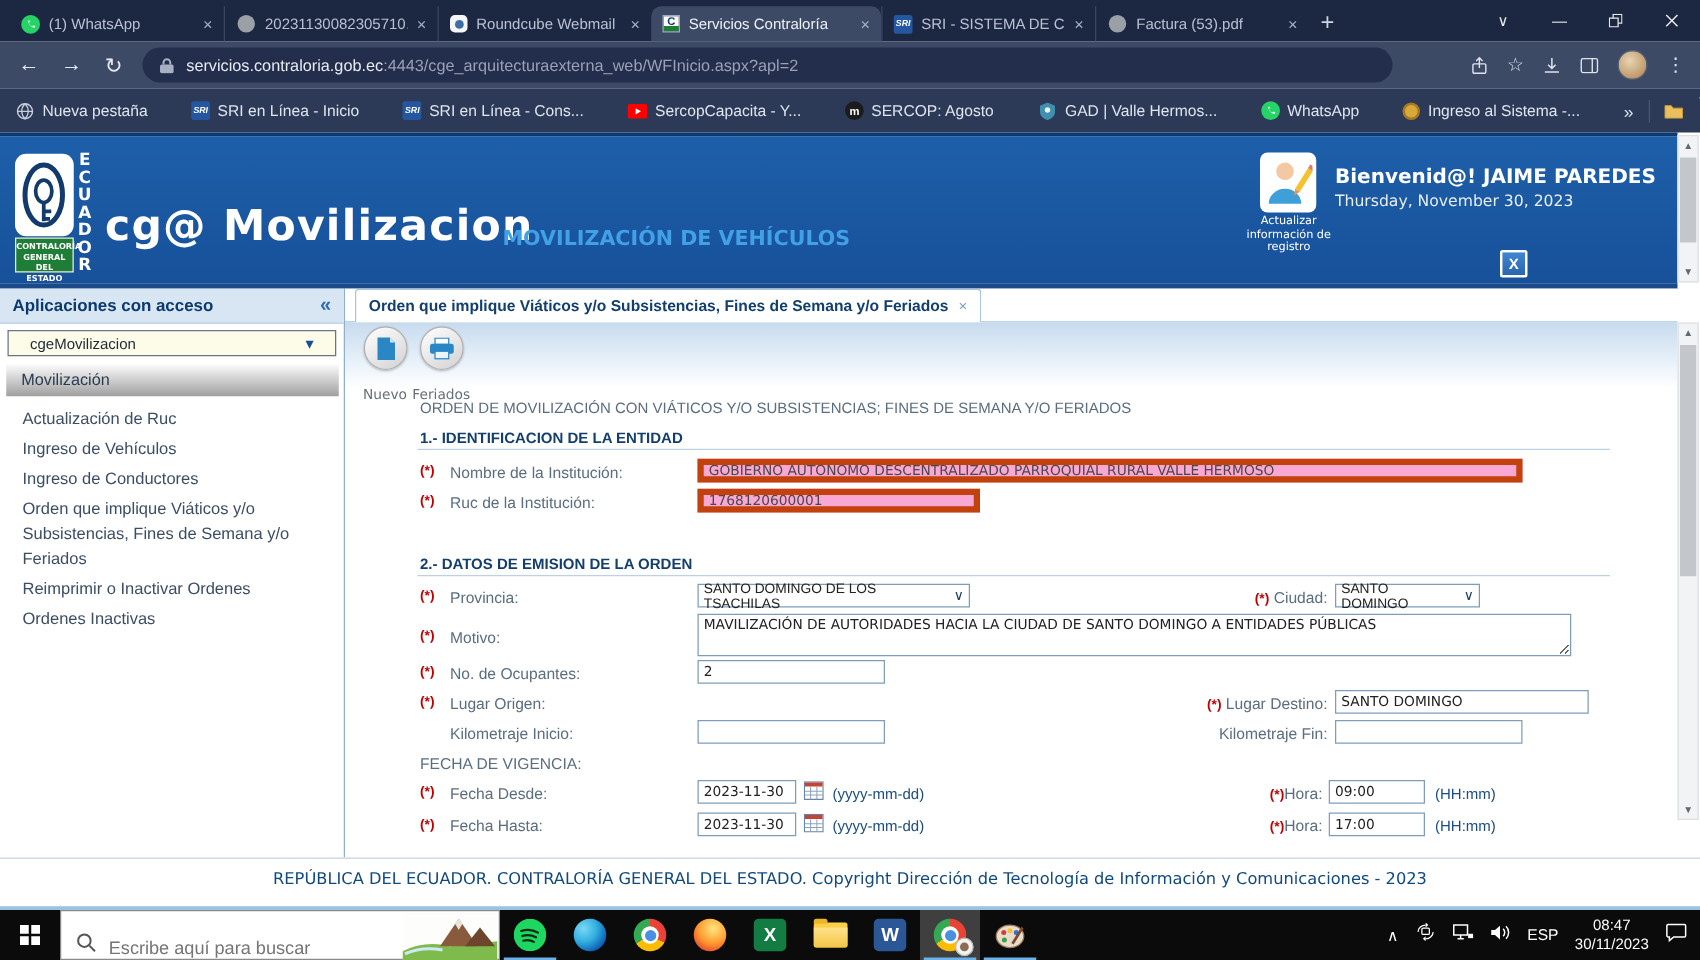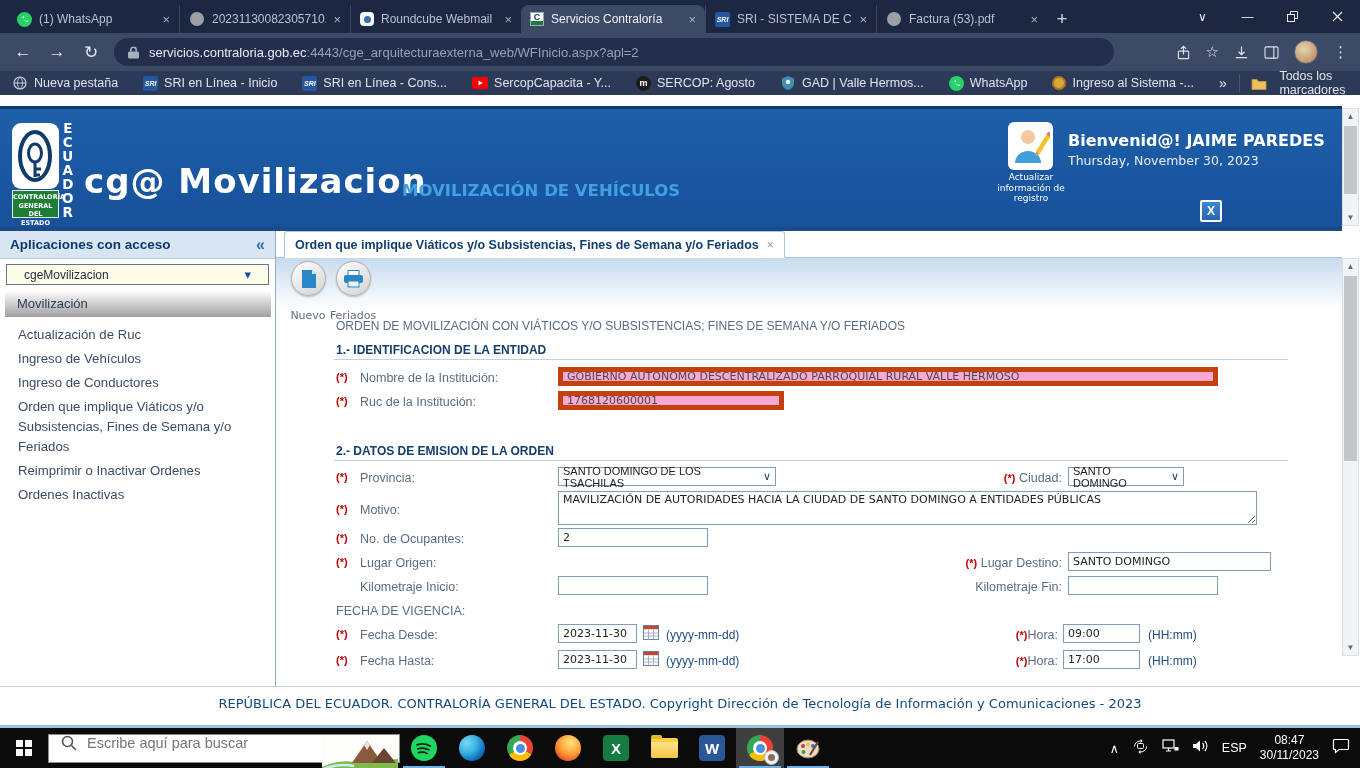--- a/index.html
+++ b/index.html
@@ -22,21 +22,21 @@
   .navbtn{width:34px;height:30px;display:flex;align-items:center;justify-content:center;color:#e4e8f0;font-size:17px}
   .urlpill{margin-left:6px;width:1000px;height:28px;border-radius:14px;background:#232e4c;display:flex;align-items:center;color:#e8ebf2;font-size:13px}
   .urlpill .lock{margin:0 10px 0 14px;display:flex}
   .url-host{color:#e8ebf2}
   .url-path{color:#98a1b6}
   .tb-right{margin-left:auto;display:flex;align-items:center;gap:15px;padding-right:12px}
   .tbi{display:flex;align-items:center;justify-content:center;color:#dfe3ec;font-size:15px}
   .avatar-chip{width:24px;height:24px;border-radius:50%;background:radial-gradient(circle at 40% 35%,#e7d4b4,#c09a6a 70%,#8a6a44);border:1px solid #55607a}
 
   
-  .bmbar{position:absolute;left:0;top:71px;width:1360px;height:24px;background:#2d3a57;display:flex;align-items:center;gap:25px;padding:0 12px;font-size:12.5px;color:#dfe4ee}
+  .bmbar{position:absolute;left:0;top:71px;width:1360px;height:35px;background:#2d3a57;display:flex;align-items:center;gap:35px;padding:0 12px;font-size:12.5px;color:#dfe4ee}
   .bm{display:flex;align-items:center;gap:6px;white-space:nowrap}
   .bm-right{margin-left:auto;display:flex;align-items:center;gap:12px}
   .bm-sep{width:1px;height:18px;background:#4a5570}
   .icon16{width:16px;height:16px;display:inline-flex;align-items:center;justify-content:center}
   .ic-sri{background:#2457a0;border-radius:2px;color:#fff;font-weight:bold;font-style:italic;font-size:7px;width:15px;height:15px;display:inline-flex;align-items:center;justify-content:center}
   .ic-pdfcirc{width:14px;height:14px;border-radius:50%;background:#9aa0a6}
   .ic-wa{width:15px;height:15px;border-radius:50%;background:#25d366;display:inline-flex;align-items:center;justify-content:center}
   .ic-round{width:14px;height:14px;border-radius:4px;background:#f4f6f8;display:inline-flex;align-items:center;justify-content:center}
   .ic-round i{width:7px;height:7px;border-radius:50%;background:#3a6ea5;display:block}
   .ic-cge{width:14px;height:14px;background:linear-gradient(#fff 68%,#1e7e35 68%);border:1px solid #9ab;color:#123a6b;font-size:9px;font-weight:bold;line-height:8px;text-align:center}
@@ -100,21 +100,21 @@
   .sthumb{position:absolute;left:1px;width:13px;background:#c3c7cc}
 
   
   .pfooter{position:absolute;left:0;top:686px;width:1360px;height:42px;background:#fff;border-top:1px solid #c3d2e0;border-bottom:3px solid #9cc2e0;text-align:center;padding-top:9px;font-size:13px;color:#124a7e;font-family:"DejaVu Sans",sans-serif}
 
   
   .taskbar{position:absolute;left:0;top:728px;width:1360px;height:40px;background:#0b0b0b;display:flex;align-items:center}
   .startbtn{width:48px;height:40px;display:flex;align-items:center;justify-content:center}
   .winlogo{display:grid;grid-template-columns:7px 7px;grid-template-rows:7px 7px;gap:1.5px}
   .winlogo i{background:#fff;display:block}
-  .tsearch{position:relative;width:352px;height:29px;background:#fff;border:1px solid #8a8a8a;display:flex;align-items:flex-start;gap:10px;padding-left:12px}
+  .tsearch{position:relative;width:352px;height:40px;background:#fff;border:1px solid #8a8a8a;display:flex;align-items:flex-end;gap:10px;padding-left:12px}
   .tsearch input{border:none;outline:none;font-size:14.5px;color:#3c3c3c;width:200px;background:transparent}
   .tsearch .deco{position:absolute;right:1px;top:1px}
   .tslot{position:relative;width:48px;height:40px;display:flex;align-items:center;justify-content:center}
   .tslot.hl{background:#3f3f3f}
   .underline{position:absolute;left:3px;right:3px;bottom:0;height:2.5px;background:#6cb2e8}
   .ic-edge{width:26px;height:26px;border-radius:50%;background:radial-gradient(circle at 30% 30%,#7ad8f5,#35b1e0 40%,#0b63b8 75%,#083a77)}
   .ic-ffx{width:26px;height:26px;border-radius:50%;background:radial-gradient(circle at 60% 30%,#ffe680,#ff9a2e 50%,#e2422e 85%)}
   .ic-chrome{width:26px;height:26px;border-radius:50%;background:conic-gradient(#ea4335 0 33%,#fbbc05 33% 66%,#34a853 66% 100%);position:relative}
   .ic-chrome::before{content:"";position:absolute;left:6px;top:6px;width:14px;height:14px;border-radius:50%;background:#fff}
   .ic-chrome::after{content:"";position:absolute;left:8.5px;top:8.5px;width:9px;height:9px;border-radius:50%;background:#4a90e2}

